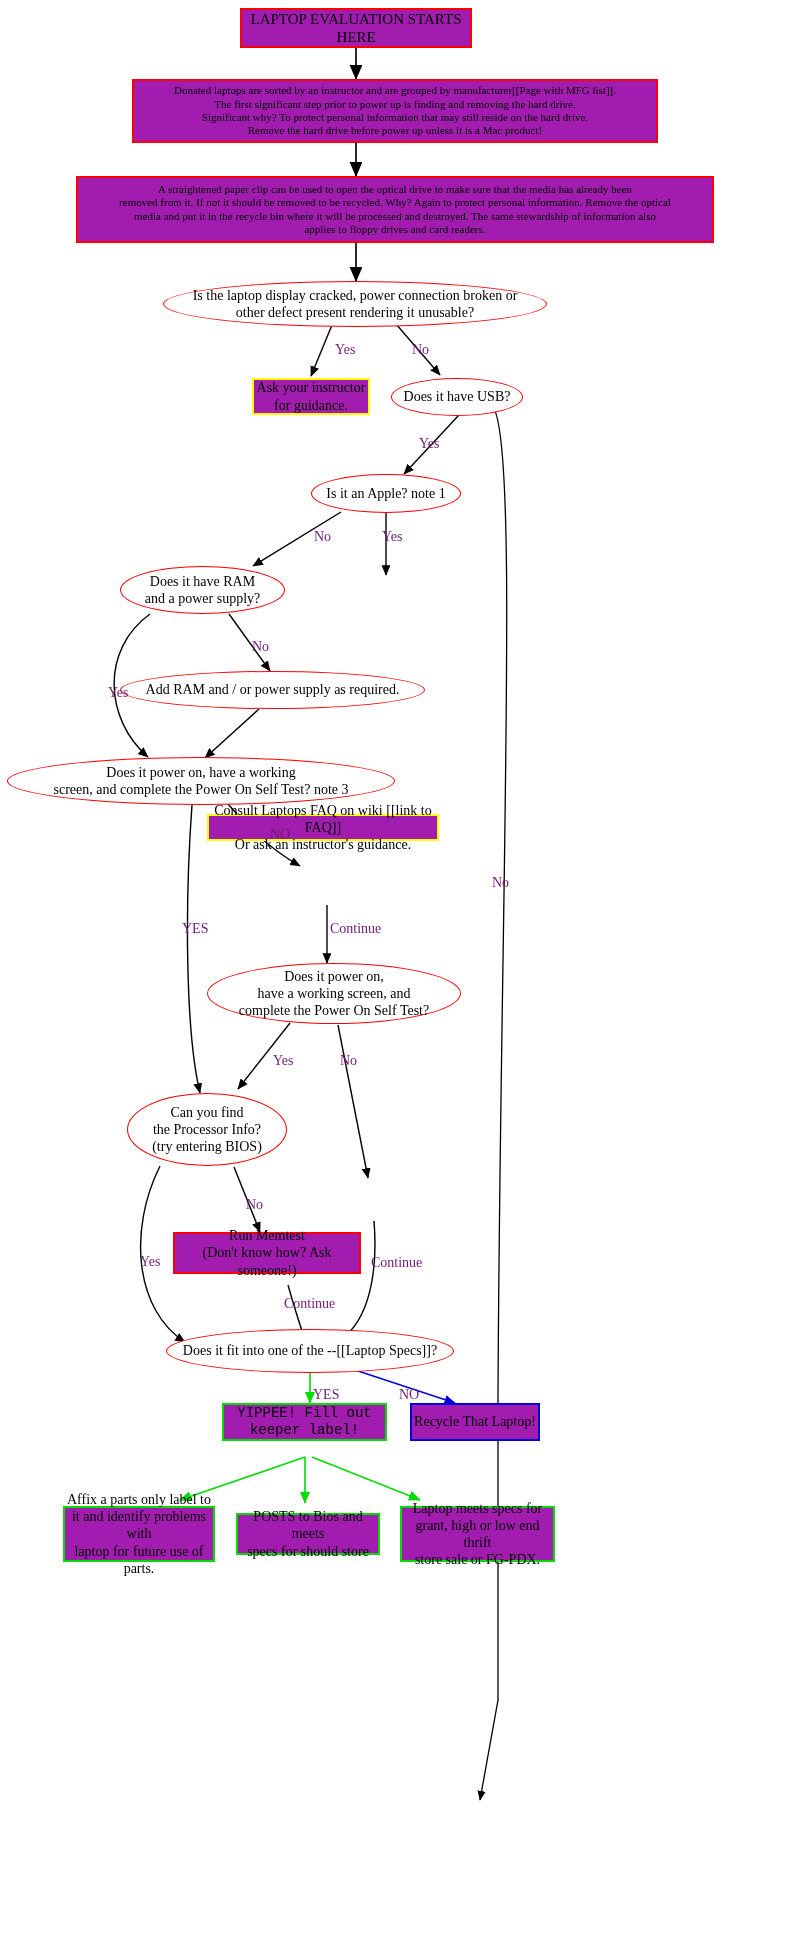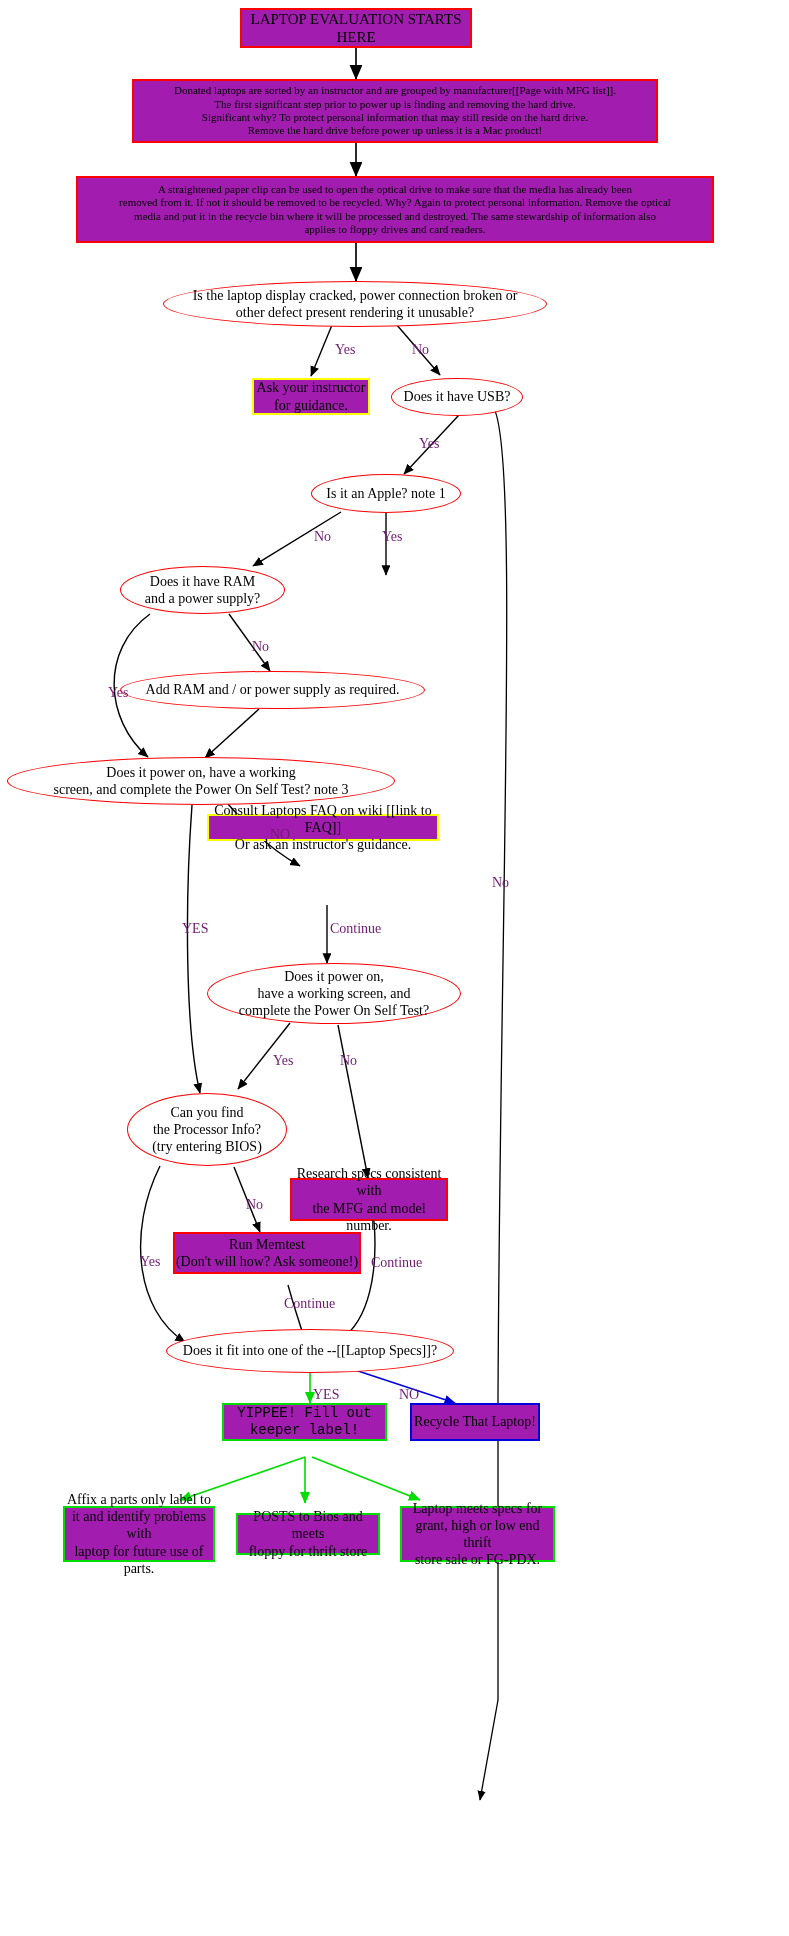--- a/index.html
+++ b/index.html
@@ -147,38 +147,36 @@
 Or ask an instructor's guidance.</div>
 
   <div class="node ellipse fs12" style="left:207px; top:963px; width:254px; height:61px;">Does it power on,
 have a working screen, and
 complete the Power On Self Test?</div>
 
   <div class="node ellipse fs12" style="left:127px; top:1093px; width:160px; height:73px;">Can you find
 the Processor Info?
 (try entering BIOS)</div>
 
-  <div class="node box fs12" style="left:290px; top:1178px; width:158px; height:43px;">Research specs consistent with
-the MFG and model number.</div>
 
   <div class="node box fs12" style="left:173px; top:1232px; width:188px; height:42px;">Run Memtest
-(Don't will how?  Ask someone!)</div>
+(Don't know how?  Ask someone!)</div>
 
   <div class="node ellipse fs12" style="left:166px; top:1329px; width:288px; height:44px;">Does it fit into one of the --[[Laptop Specs]]?</div>
 
   <div class="node box-green fs12 mono" style="left:222px; top:1403px; width:165px; height:38px;">YIPPEE! Fill out keeper label!</div>
 
   <div class="node box-blue fs12" style="left:410px; top:1403px; width:130px; height:38px;">Recycle That Laptop!</div>
 
   <div class="node box-green fs12" style="left:63px; top:1506px; width:152px; height:56px;">Affix a parts only label to
 it and identify problems with
 laptop for future use of parts.</div>
 
   <div class="node box-green fs12" style="left:236px; top:1513px; width:144px; height:42px;">POSTS to Bios and meets
-floppy for thrift store</div>
+specs for should store</div>
 
   <div class="node box-green fs12" style="left:400px; top:1506px; width:155px; height:56px;">Laptop meets specs for
 grant, high or low end thrift
 store sale or FG-PDX.</div>
 
   <div class="edge-label fs12" style="left:335px; top:343px;">Yes</div>
   <div class="edge-label fs12" style="left:412px; top:343px;">No</div>
   <div class="edge-label fs12" style="left:419px; top:437px;">Yes</div>
   <div class="edge-label fs12" style="left:492px; top:876px;">No</div>
   <div class="edge-label fs12" style="left:314px; top:530px;">No</div>

